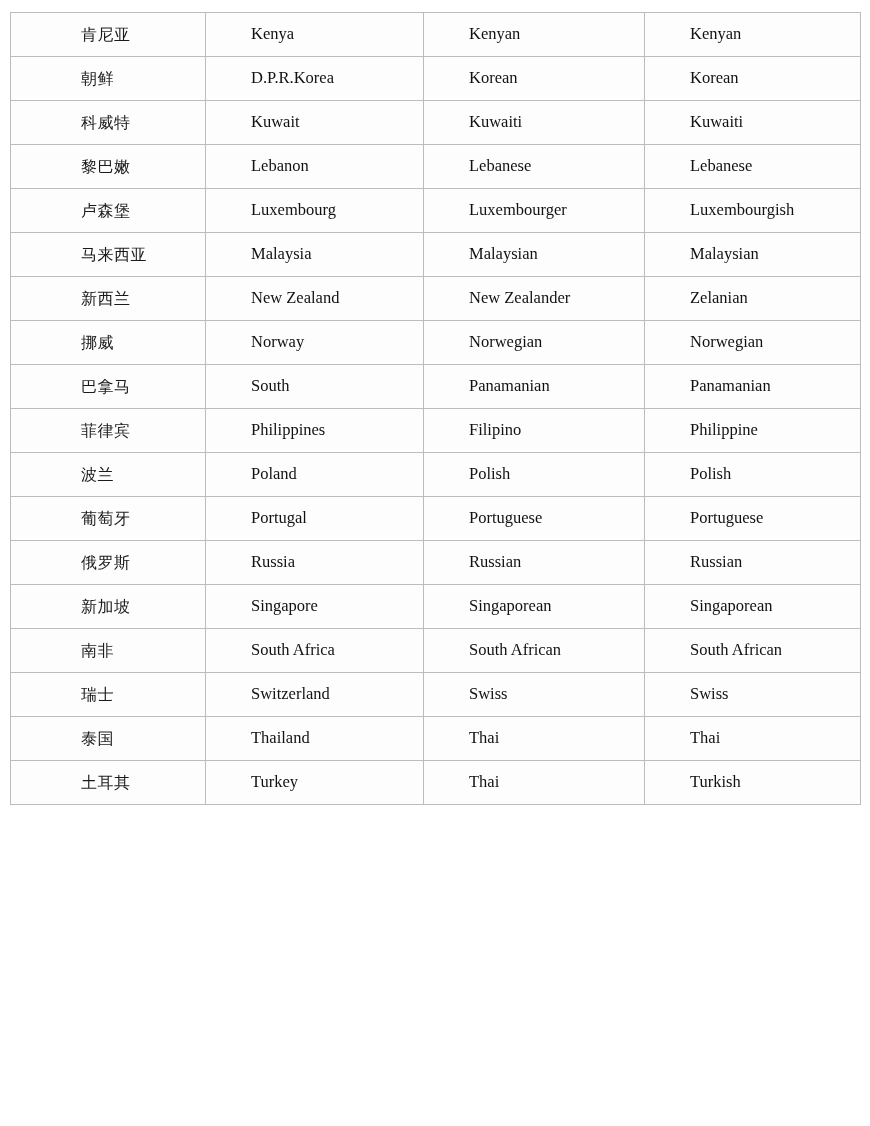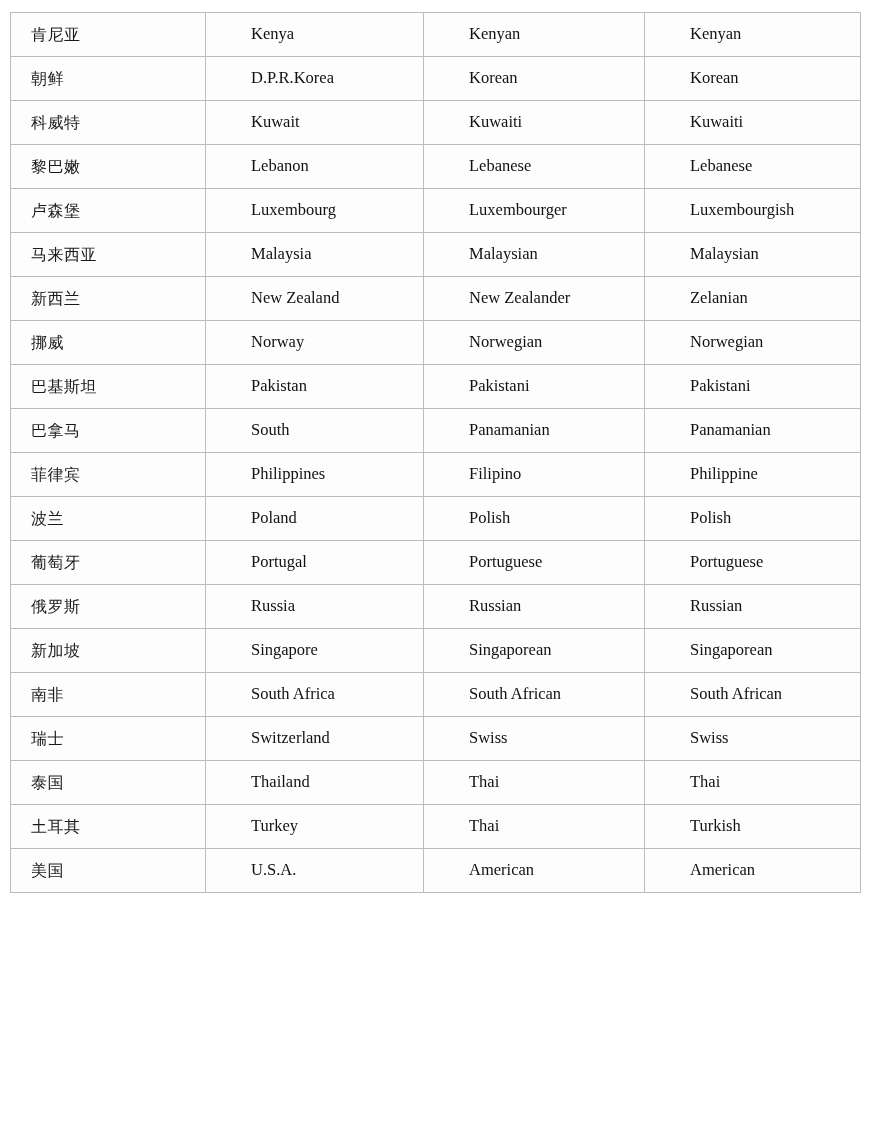--- a/index.html
+++ b/index.html
@@ -43,21 +43,21 @@
     box-sizing: border-box;
     border: 1px solid #bcbcbc;
     padding: 0 8px 0 45px;
     vertical-align: middle;
     white-space: nowrap;
     overflow: hidden;
     background: #fdfdfd;
   }
 
   #lang-table tr td:first-child {
-    padding-left: 20px;
+    padding-left: 70px;
   }
 
   .zh {
     font-family: "DejaVu Sans", "Liberation Sans", sans-serif;
     font-size: 16px;
     color: #1a1a1a;
     letter-spacing: 0.5px;
     line-height: 1;
   }
 
@@ -122,26 +122,20 @@
           <td class="en">New Zealander</td>
           <td class="en">Zelanian</td>
         </tr>
         <tr>
           <td class="zh">挪威</td>
           <td class="en">Norway</td>
           <td class="en">Norwegian</td>
           <td class="en">Norwegian</td>
         </tr>
         <tr>
-          <td class="zh">巴基斯坦</td>
-          <td class="en">Pakistan</td>
-          <td class="en">Pakistani</td>
-          <td class="en">Pakistani</td>
-        </tr>
-        <tr>
           <td class="zh">巴拿马</td>
           <td class="en">South</td>
           <td class="en">Panamanian</td>
           <td class="en">Panamanian</td>
         </tr>
         <tr>
           <td class="zh">菲律宾</td>
           <td class="en">Philippines</td>
           <td class="en">Filipino</td>
           <td class="en">Philippine</td>
@@ -187,21 +181,15 @@
           <td class="en">Thailand</td>
           <td class="en">Thai</td>
           <td class="en">Thai</td>
         </tr>
         <tr>
           <td class="zh">土耳其</td>
           <td class="en">Turkey</td>
           <td class="en">Thai</td>
           <td class="en">Turkish</td>
         </tr>
-        <tr>
-          <td class="zh">美国</td>
-          <td class="en">U.S.A.</td>
-          <td class="en">American</td>
-          <td class="en">American</td>
-        </tr>
       </tbody>
   </table>
 </div>
 
 </body></html>

